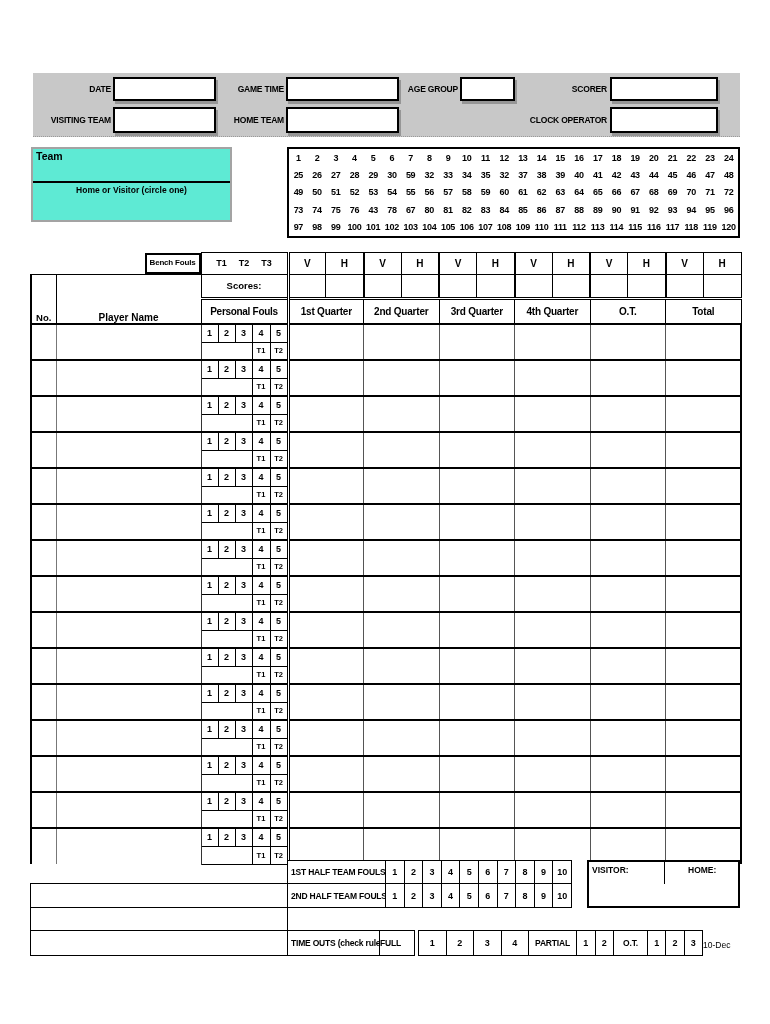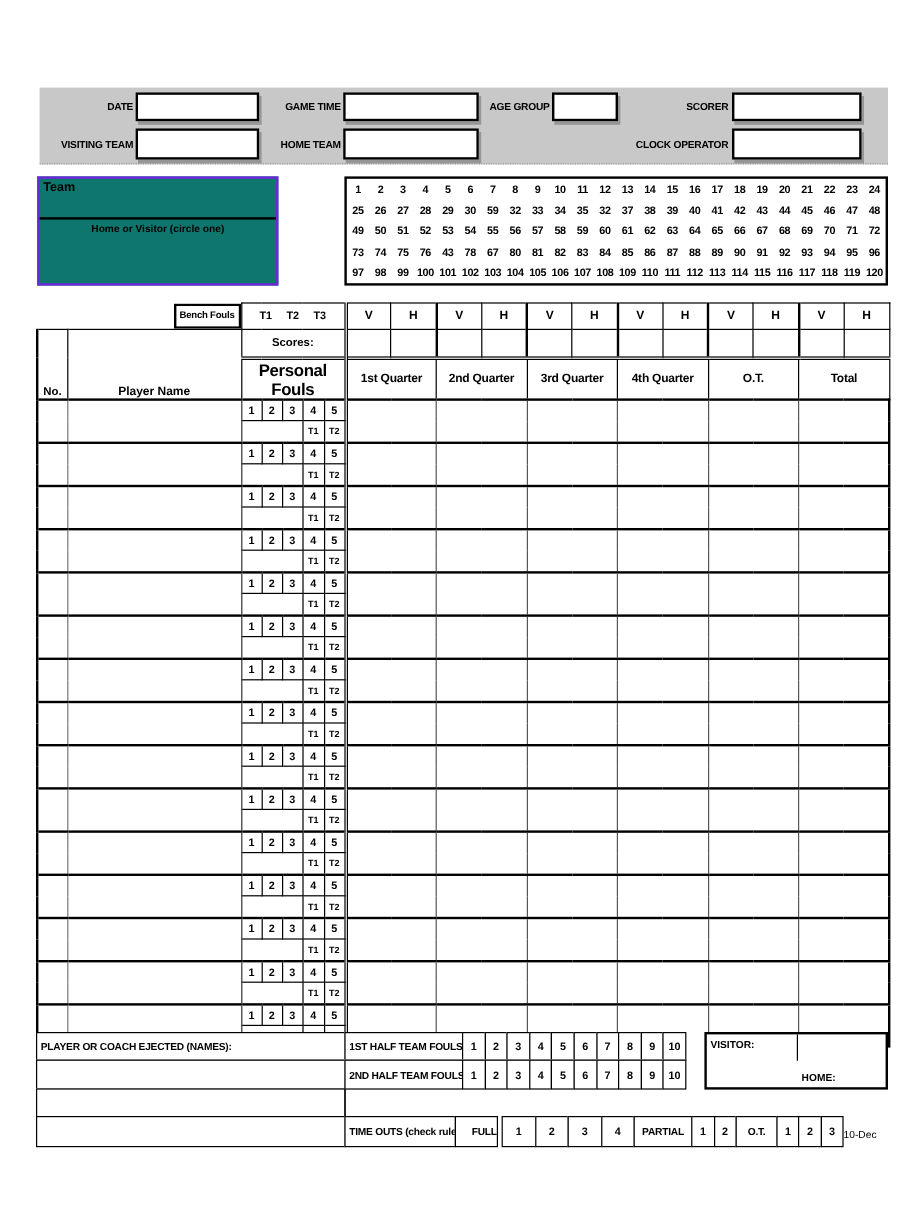--- a/index.html
+++ b/index.html
@@ -10,21 +10,21 @@
   .title{left:30px;top:46px;width:710px;text-align:center;font-size:15px;font-weight:700;
          letter-spacing:-.4px;}
   .title span{display:inline-block;transform:scaleX(.85);transform-origin:center;white-space:nowrap;}
   
   .band{left:33px;top:73px;width:707px;height:64px;background:#c8c8c8;border-bottom:1px dotted #9a9a9a;}
   .flabel{position:absolute;box-sizing:border-box;font-size:8.5px;font-weight:700;text-align:right;
           letter-spacing:-.2px;white-space:nowrap;}
   .fbox{position:absolute;box-sizing:border-box;background:#fff;border:2px solid #000;
         box-shadow:2px 3px 0 rgba(0,0,0,.25);font-size:10px;padding:1px 3px;}
   
-  .teambox{left:31px;top:147px;width:201px;height:91px;border:2px solid #6d28d9;background:#0f766e;}
+  .teambox{left:31px;top:147px;width:201px;height:75px;border:2px solid #a3a3a3;background:#5eead4;}
   .teambox .trow{box-sizing:border-box;padding:1px 3px;font-size:10.5px;font-weight:700;}
   .teambox .r1{height:34px;border-bottom:2px solid #000;}
   .teambox .r2{height:37px;border-bottom:2px solid #000;}
   .teambox .r3{height:14px;font-size:8.5px;font-weight:700;text-align:center;padding-top:2px;}
   
   .rungrid{left:287px;top:147px;width:453px;height:91px;border:2px solid #000;background:#fff;
            display:grid;grid-template-columns:repeat(24,1fr);grid-template-rows:repeat(5,1fr);}
   .rungrid .num{font-size:9px;font-weight:700;display:flex;align-items:center;justify-content:center;
                 letter-spacing:-.3px;}
   
@@ -39,21 +39,21 @@
   td.vh{border:1px solid #000;font-size:10px;height:18px;}
   td.vh.pairstart{border-left:2px solid #000;}
   td.vh.grpfirst{border-left:3px double #000;}
   td.scbox{border:1px solid #000;height:24px;}
   td.scbox.pairstart{border-left:2px solid #000;}
   td.scbox.grpfirst{border-left:3px double #000;}
   td.hdr-no{border:1px solid #000;border-left:2px solid #000;font-size:9.5px;vertical-align:bottom;
             padding-bottom:2px;}
   td.hdr-name{border:1px solid #000;font-size:10px;vertical-align:bottom;padding-bottom:2px;}
   td.hdr-scores{border:1px solid #000;font-size:9.5px;text-align:right;padding-right:3px;height:24px;}
-  td.hdr-pf{border:1px solid #000;border-top:3px double #000;font-size:14px;text-align:left;
+  td.hdr-pf{border:1px solid #000;border-top:3px double #000;font-size:10px;text-align:left;
             padding-left:2px;height:26px;letter-spacing:-.3px;}
   td.hdr-period{border:1px solid #000;border-top:3px double #000;font-size:10px;height:26px;
                 letter-spacing:-.2px;}
   td.hdr-period.grpfirst{border-left:3px double #000;}
   
   tr.prow-a td{border-top:2px solid #000;}
   td.c-no{border-left:2px solid #000;border-right:1px solid #777;}
   td.c-name{border-right:1px solid #333;}
   td.c-foul{border:1px solid #000;border-top:2px solid #000;font-size:9px;height:18px;}
   td.c-period{border-left:1.5px solid #555;}
@@ -67,24 +67,24 @@
          font-size:8.5px;font-weight:700;display:flex;align-items:center;padding-left:3px;
          letter-spacing:-.2px;white-space:nowrap;}
   .numstrip{position:absolute;box-sizing:border-box;display:flex;}
   .numstrip > div{flex:1;border:1px solid #000;margin-left:-1px;background:#fff;font-size:9px;
                   font-weight:700;display:flex;align-items:center;justify-content:center;}
   .numstrip > div:first-child{margin-left:0;}
   .finalbox{position:absolute;box-sizing:border-box;left:587px;top:860px;width:153px;height:48px;
             border:2px solid #000;background:#fff;}
   .finalbox .fr1{box-sizing:border-box;height:22px;border-bottom:2px solid #000;font-size:10.5px;
                  font-weight:700;padding:3px 0 0 3px;}
-  .finalbox .fr2{display:flex;height:22px;}
+  .finalbox .fr2{display:flex;height:22px;gap:20px;}
   .finalbox .fr2 div{box-sizing:border-box;font-size:8.5px;font-weight:700;padding:3px 0 0 3px;}
   .finalbox .v{width:76px;border-right:1px solid #000;}
-  .finalbox .h{flex:1;margin-top:28px;}
+  .finalbox .h{flex:1;}
   .vline{position:absolute;width:1px;background:#000;}
   .datenote{position:absolute;left:703px;top:940px;font-size:8.5px;font-weight:400;}
 </style>
 </head>
 <body>
 
 <div class="sheet">
 
 
   <div class="abs band"></div>
@@ -603,23 +603,20 @@
           <td class="c-period lastcol" colspan="2" rowspan="2"></td>
         </tr>
         <tr class="lastrow" style="height: 18px;">
           <td class="c-sub" colspan="3"></td>
           <td class="c-t">T1</td>
           <td class="c-t">T2</td>
         </tr>
       </tbody>
   </table>
 
-  <div class="bcell" style="left:30px;top:860px;width:258px;height:24px;">
-      <span>PLAYER OR COACH EJECTED (NAMES):</span>
-    </div>
   <div class="bcell" style="left:287px;top:860px;width:99px;height:24px;">
       <span>1ST HALF TEAM FOULS</span>
     </div>
   <div class="numstrip tf-cells" style="left:385px;top:860px;width:187px;height:24px;">
       <div>1</div>
       <div>2</div>
       <div>3</div>
       <div>4</div>
       <div>5</div>
       <div>6</div>
@@ -653,21 +650,21 @@
     <div class="fr2">
       <div class="v"><span>VISITOR:</span></div>
       <div class="h"><span>HOME:</span></div>
     </div>
   </div>
 
   <div class="bcell" style="left:30px;top:930px;width:258px;height:26px;"></div>
   <div class="bcell" style="left:287px;top:930px;width:93px;height:26px;">
       <span>TIME OUTS (check rules):</span>
     </div>
-  <div class="bcell" style="left:379px;top:930px;width:36px;height:26px;justify-content:flex-end;padding-left:0;">
+  <div class="bcell" style="left:379px;top:930px;width:36px;height:26px;justify-content:flex-start;padding-left:0;">
       <span>FULL</span>
     </div>
   <div class="numstrip" id="full-cells" style="left:418px;top:930px;width:111px;height:26px;">
       <div>1</div>
       <div>2</div>
       <div>3</div>
       <div>4</div>
     </div>
   <div class="bcell" style="left:528px;top:930px;width:49px;height:26px;justify-content:center;padding-left:0;">
       <span>PARTIAL</span>

